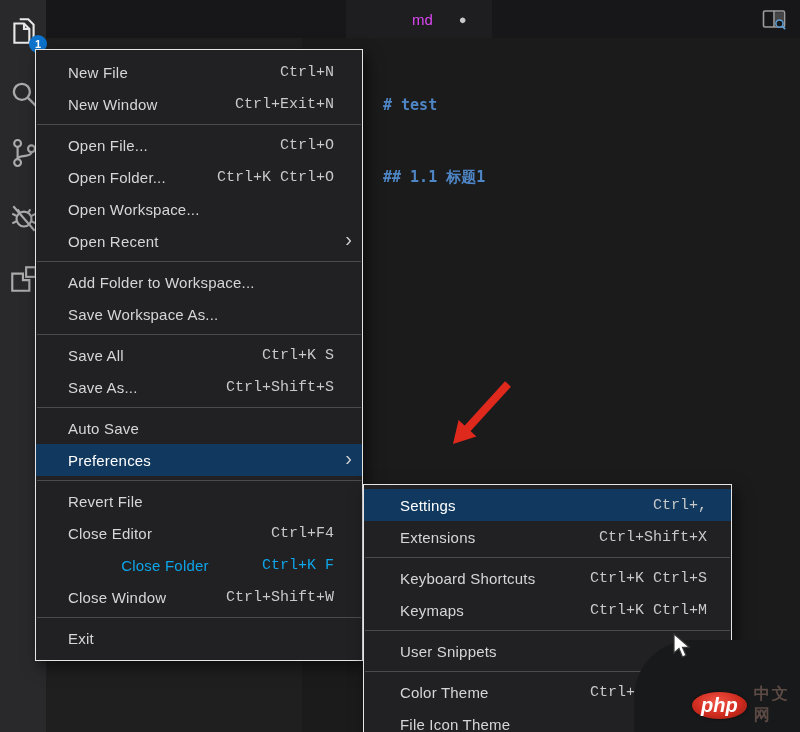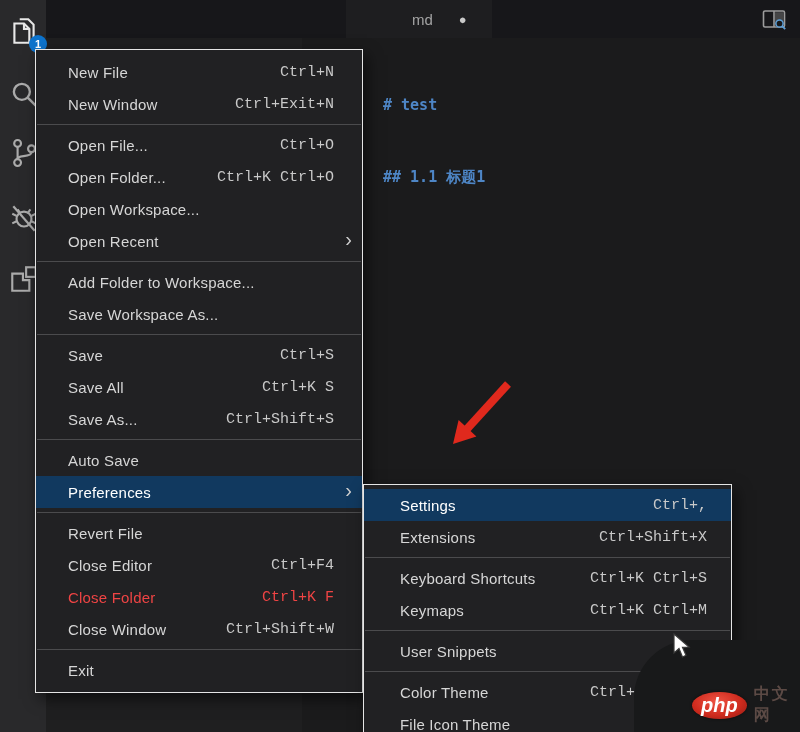--- a/index.html
+++ b/index.html
@@ -11,40 +11,40 @@
   .activity-bar { position:absolute; left:0; top:0; width:46px; height:732px; background:#29292b; z-index:1; }
   .ab-item { position:absolute; left:7px; width:34px; height:34px; display:flex; align-items:center; justify-content:center; }
   .ab-badge { position:absolute; right:-6px; bottom:-5px; width:18px; height:18px; border-radius:50%;
               background:#0d73cc; color:#fff; font-size:11px; line-height:18px; text-align:center; font-weight:bold; }
 
   .sidebar { position:absolute; left:46px; top:38px; width:256px; height:694px; background:#1f1f20; z-index:1; }
 
   .tabbar { position:absolute; left:46px; top:0; width:754px; height:38px; background:#17171a; z-index:2; }
   .tab { position:absolute; left:300px; top:0; width:146px; height:38px; background:#1e1e20;
          display:flex; align-items:center; padding-left:66px; gap:26px; }
-  .tab-label { color:#a3a3a3; font-size:15px; }
+  .tab-label { color:#d946ef; font-size:15px; }
   .tab-dot { color:#c9c9c9; font-size:13px; line-height:1; }
   .preview-btn { position:absolute; right:10px; top:8px; width:30px; height:24px; display:flex; align-items:center; justify-content:center; }
 
   .editor { position:absolute; left:302px; top:38px; width:498px; height:694px; background:#1b1b1c; z-index:1; }
   .code { position:absolute; left:383px; top:45px; z-index:2; font-family:"DejaVu Sans Mono", monospace;
           font-size:15px; font-weight:bold; color:#4e86c6; line-height:24px; white-space:pre; }
 
   
   .menu-panel { position:absolute; background:#212123; border:1px solid #e5e5e5;
                 box-shadow:4px 6px 14px rgba(0,0,0,0.55); z-index:5; padding:6px 0;margin-top:48px; }
   #file-menu { left:35px; top:1px; width:328px; }
   #pref-submenu { left:363px; top:436px; width:369px; padding:4px 0; z-index:6; }
 
   .mi { height:32px; display:flex; align-items:center; padding:0 28px 0 32px; position:relative; cursor:default; }
   .mi-label { flex:1; font-size:15px; color:#d6d6d6; letter-spacing:0.2px; }
   .mi-short { font-size:15px; color:#c9c9c9;font-family:Liberation Mono, monospace; }
   .mi.hl { background:#11395f; }
   .mi.hl .mi-label { color:#ffffff; }
-  .mi.disabled .mi-label, .mi.disabled .mi-short { color:#ef4444; }
+  .mi.disabled .mi-label, .mi.disabled .mi-short { color:#0ea5e9;text-align:center; }
   .mi-chevron { position:absolute; right:10px; top:50%; transform:translateY(-58%); color:#cfcfcf; font-size:20px; }
   .menu-sep { height:1px; background:#4b4b4d; margin:4px 1px; }
   #pref-submenu .mi { padding:0 24px 0 36px; }
 
   
   .corner-overlay { position:absolute; left:634px; top:640px; width:170px; height:95px;
                     background:#18191a; border-top-left-radius:58px; z-index:7; }
   .watermark { position:absolute; left:692px; top:684px; display:flex; align-items:center; gap:7px; z-index:8; }
   .php-pill { width:64px; height:27px; border-radius:50%;
               background:radial-gradient(ellipse at 45% 35%, #ef5343 0%, #cf2b1e 55%, #8f1a12 100%);
@@ -153,24 +153,20 @@
     <div class="mi">
       <span class="mi-label">Add Folder to Workspace...</span>
       <span class="mi-short"></span>
     </div>
     <div class="mi">
       <span class="mi-label">Save Workspace As...</span>
       <span class="mi-short"></span>
     </div>
     <div class="menu-sep"></div>
     <div class="mi">
-      <span class="mi-label">Save</span>
-      <span class="mi-short">Ctrl+S</span>
-    </div>
-    <div class="mi">
       <span class="mi-label">Save All</span>
       <span class="mi-short">Ctrl+K S</span>
     </div>
     <div class="mi">
       <span class="mi-label">Save As...</span>
       <span class="mi-short">Ctrl+Shift+S</span>
     </div>
     <div class="menu-sep"></div>
     <div class="mi">
       <span class="mi-label">Auto Save</span>

